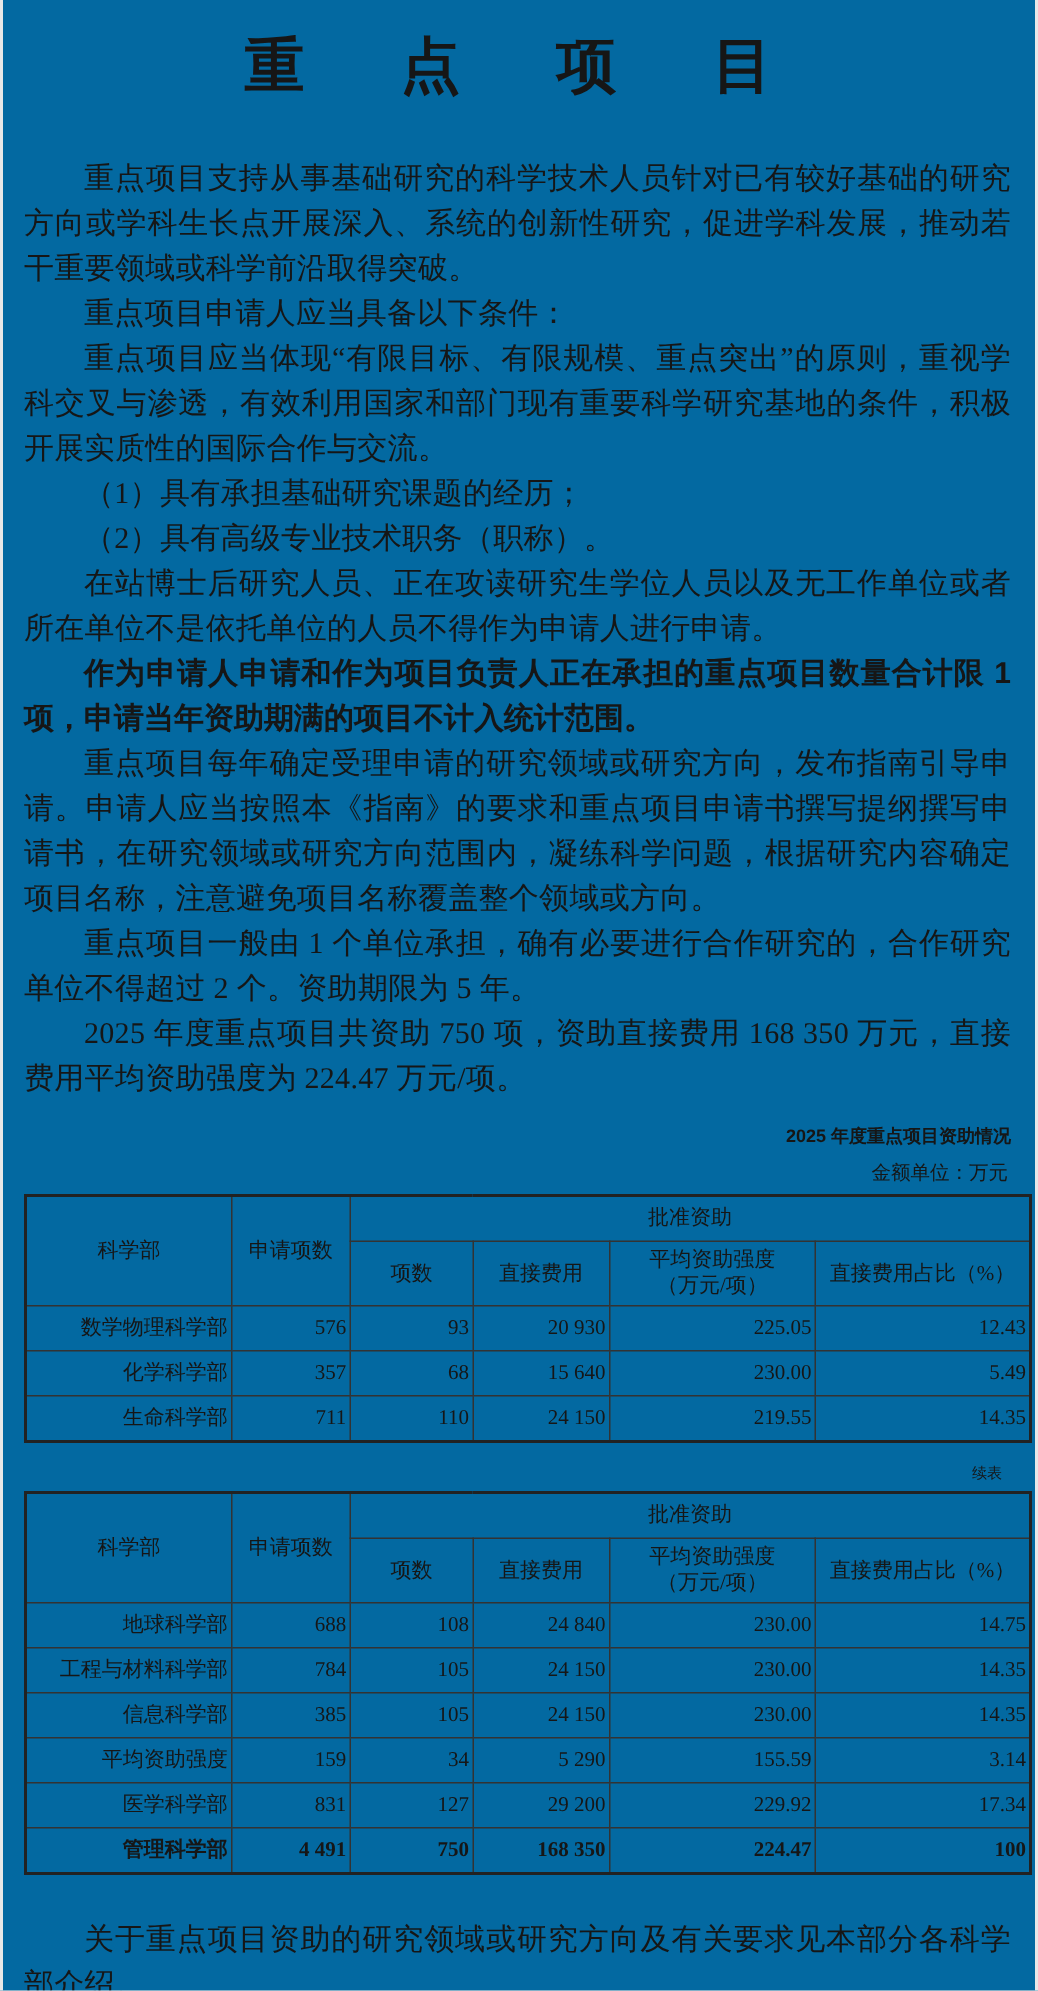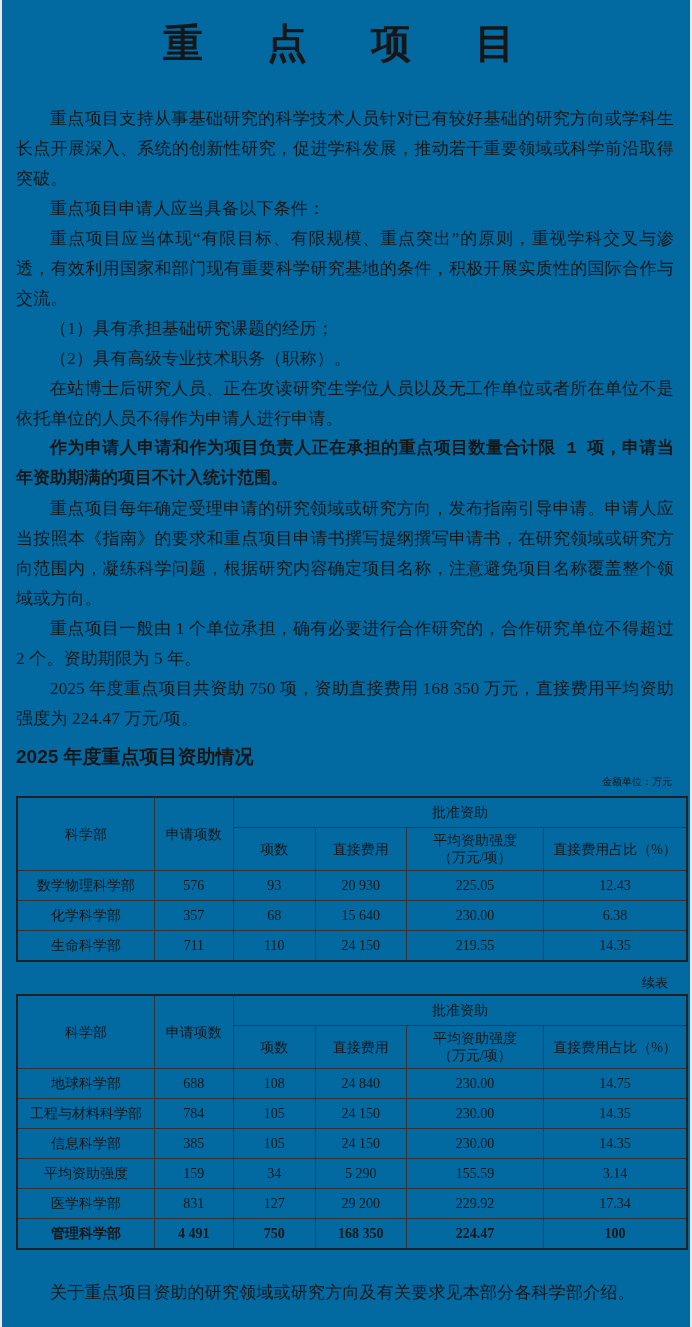--- a/index.html
+++ b/index.html
@@ -20,52 +20,52 @@
     text-align: center;
     font-size: 40px;
     line-height: 44px;
     font-weight: bold;
     letter-spacing: 12px;
     font-family: "Liberation Serif", serif;
   }
   .body-text { }
   .para {
     margin: 0;
-    font-size: 17px;
+    font-size: 20px;
     line-height: 30px;
     text-align: justify;
     text-indent: 2em;
     letter-spacing: 0.2px;
   }
   .para.bold {
-    font-family: Liberation Mono, monospace;
+    font-family: Liberation Sans, sans-serif;
     font-weight: bold;
     letter-spacing: 0;
   }
   .table-caption {
     margin-top: 14px;
-    text-align: left;
-    font-size: 19px;
+    text-align: right;
+    font-size: 12px;
     line-height: 18px;
     font-weight: bold;
     font-family: "Liberation Sans", sans-serif;
   }
   .unit-note {
     margin-top: 7px;
     margin-bottom: 5px;
     text-align: right;
-    font-size: 10px;
+    font-size: 13px;
     line-height: 18px;
     padding-right: 2px;
   }
   .continued {
     margin-top: 12px;
     margin-bottom: 3px;
     text-align: right;
-    font-size: 13px;
+    font-size: 10px;
     line-height: 17px;
     padding-right: 6px;
   }
   table.funding-table {
     width: 672px;
     margin: 0 auto;
     border-collapse: collapse;
     table-layout: fixed;
     border: 2px solid #222;
   }
@@ -75,21 +75,21 @@
     text-align: center;
     vertical-align: middle;
     font-size: 14px;
     line-height: 17px;
     font-weight: normal;
     padding: 2px 2px;
     overflow: hidden;
   }
   table.funding-table thead tr.group-row th { height: 25px; font-family: Liberation Serif, serif; }
   table.funding-table thead tr.sub-row th { height: 38px; }
-  table.funding-table tbody td { height: 25px; }
+  table.funding-table tbody td { height: 25px; text-align: right; }
   table.funding-table tbody tr.total-row td { font-weight: bold; }
   .closing {
     margin: 28px 0 0 0;
   }
 </style>
 </head>
 <body>
 
 <div class="page">
 
@@ -141,21 +141,21 @@
           <td>20 930</td>
           <td>225.05</td>
           <td>12.43</td>
         </tr>
         <tr>
           <td>化学科学部</td>
           <td>357</td>
           <td>68</td>
           <td>15 640</td>
           <td>230.00</td>
-          <td>6.38</td>
+          <td>5.49</td>
         </tr>
         <tr>
           <td>生命科学部</td>
           <td>711</td>
           <td>110</td>
           <td>24 150</td>
           <td>219.55</td>
           <td>14.35</td>
         </tr>
       </tbody>

